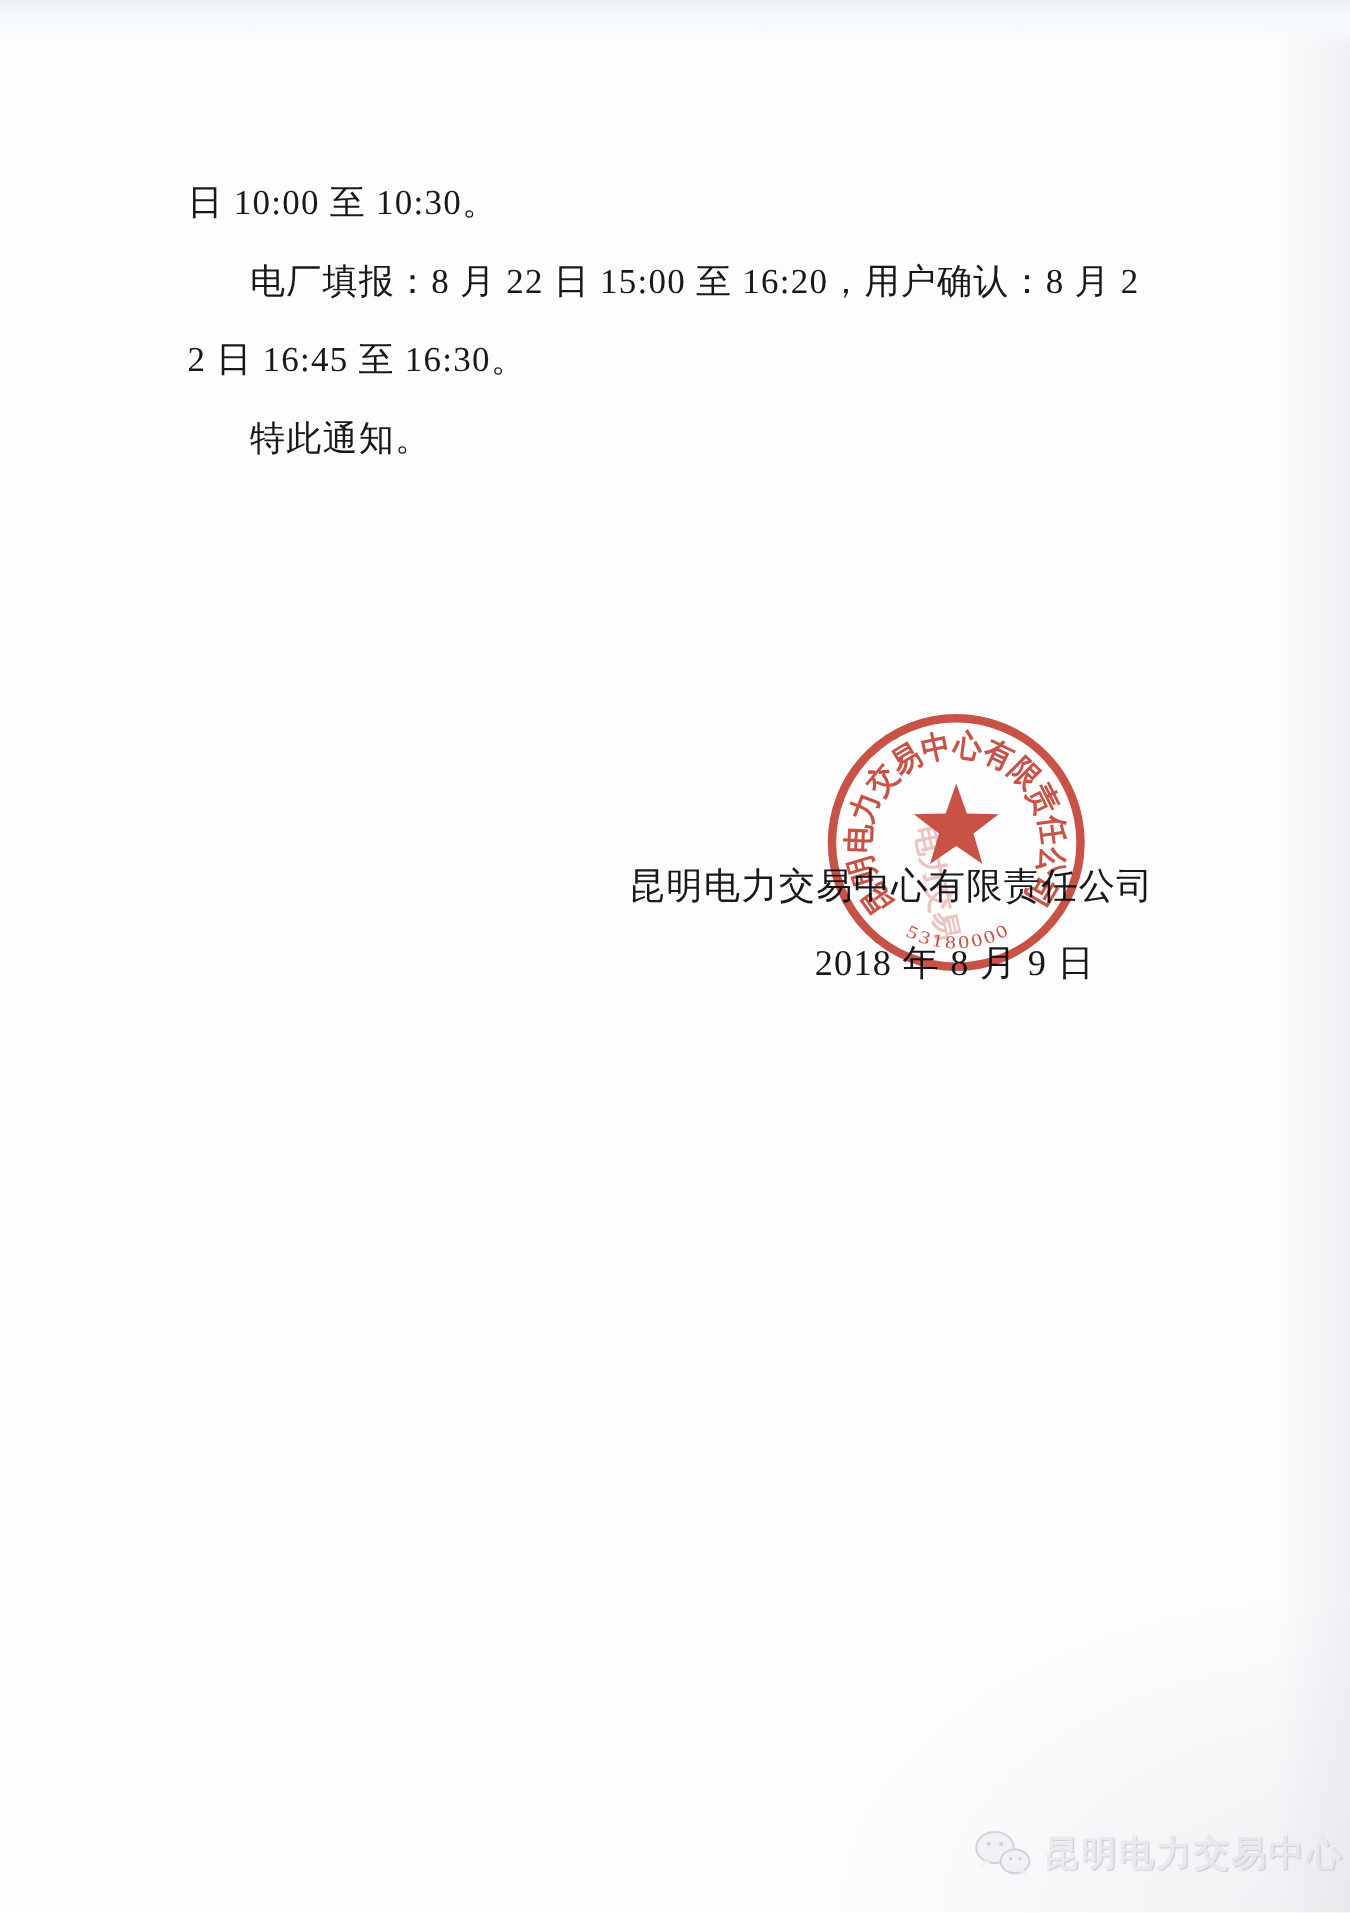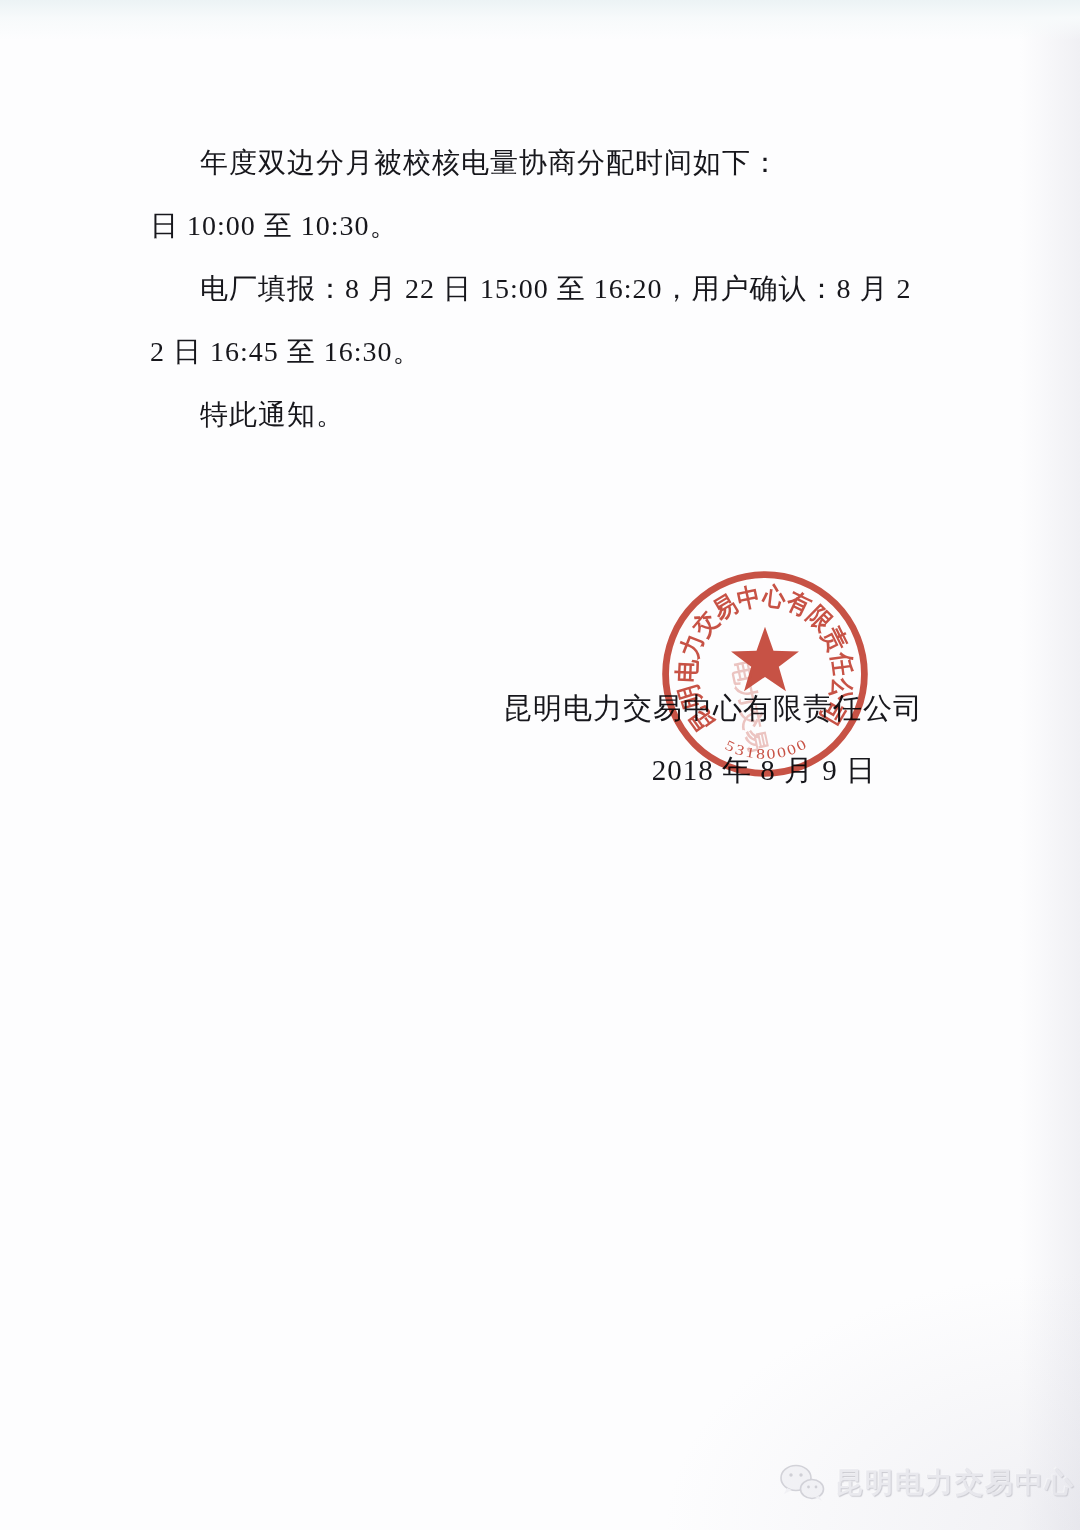--- a/index.html
+++ b/index.html
@@ -57,21 +57,20 @@
     font-family:"Liberation Sans","DejaVu Sans",sans-serif;
   }
   .wm-icon{width:46px;height:40px;}
 </style>
 </head>
 <body>
 
 <div class="page">
 
   <div class="doc-body">
-    <div class="doc-line indent">年度双边分月被校核电量协商分配时间如下：</div>
     <div class="doc-line">日 10:00 至 10:30。</div>
     <div class="doc-line indent">电厂填报：8 月 22 日 15:00 至 16:20，用户确认：8 月 2</div>
     <div class="doc-line">2 日 16:45 至 16:30。</div>
     <div class="doc-line indent">特此通知。</div>
   </div>
 
   <div class="sig-company">昆明电力交易中心有限责任公司</div>
   <div class="sig-date">2018 年 8 月 9 日</div>
 
   <svg class="seal" viewBox="0 0 230 230" aria-hidden="true">

